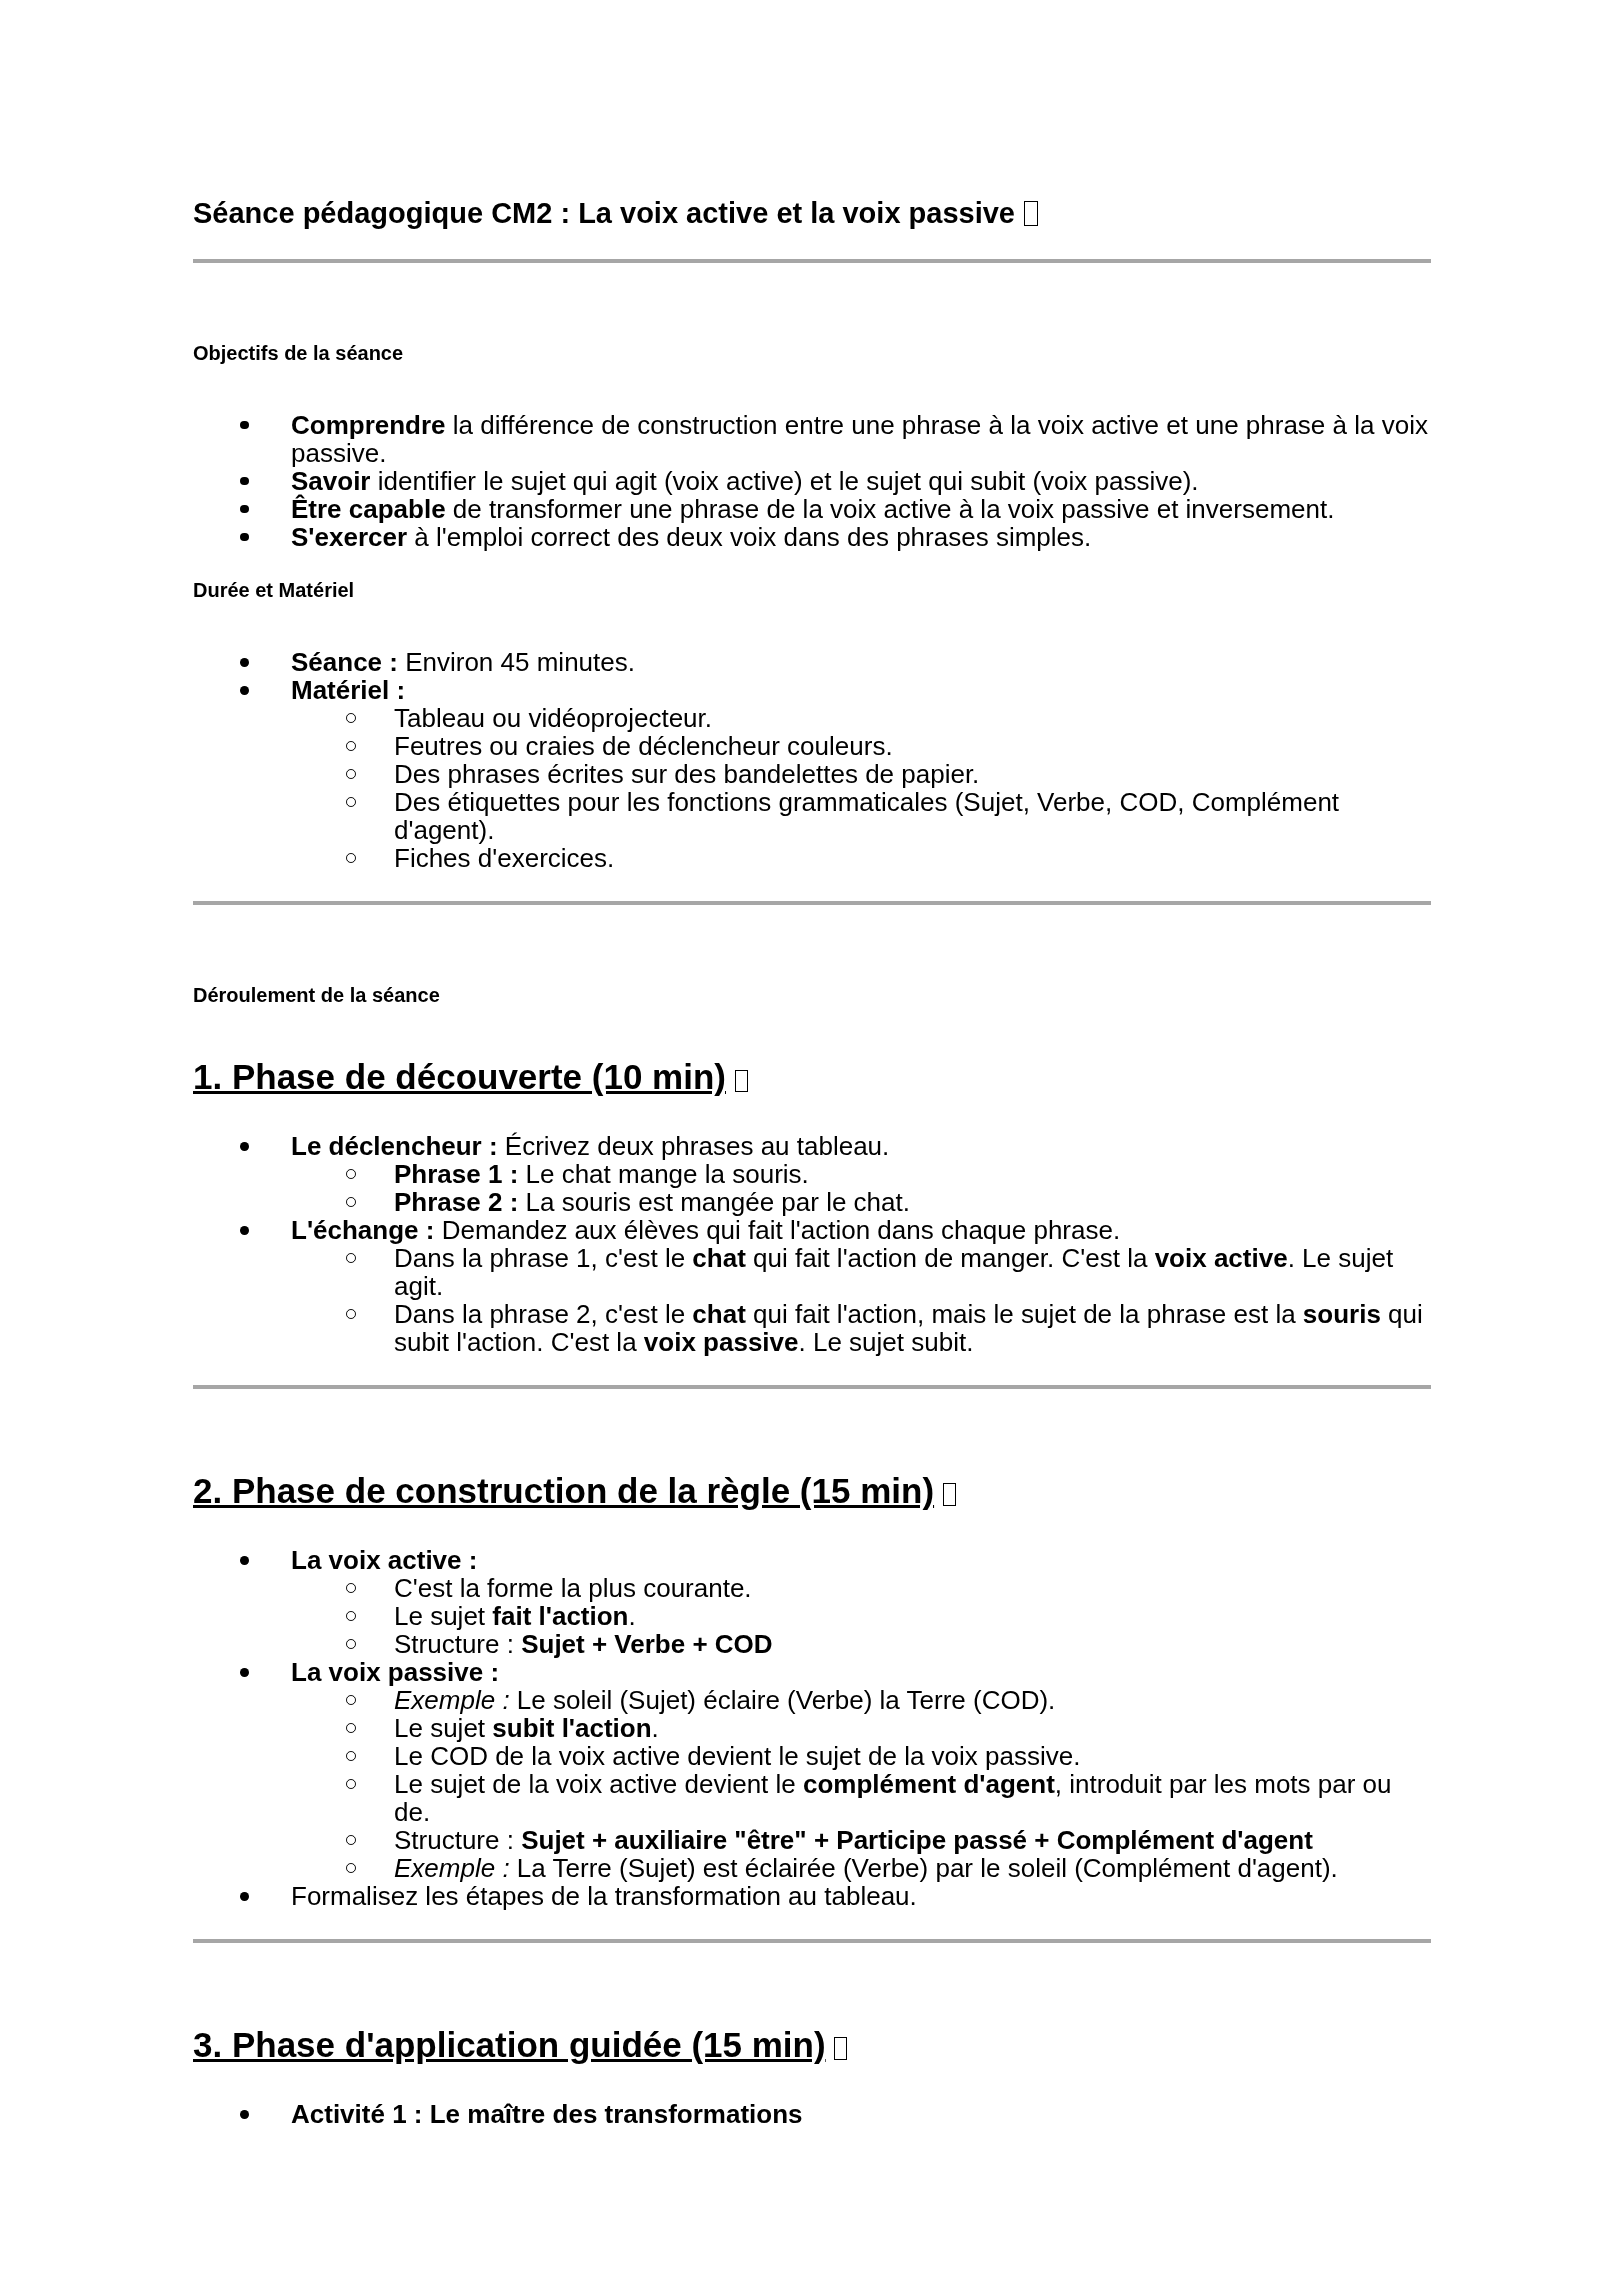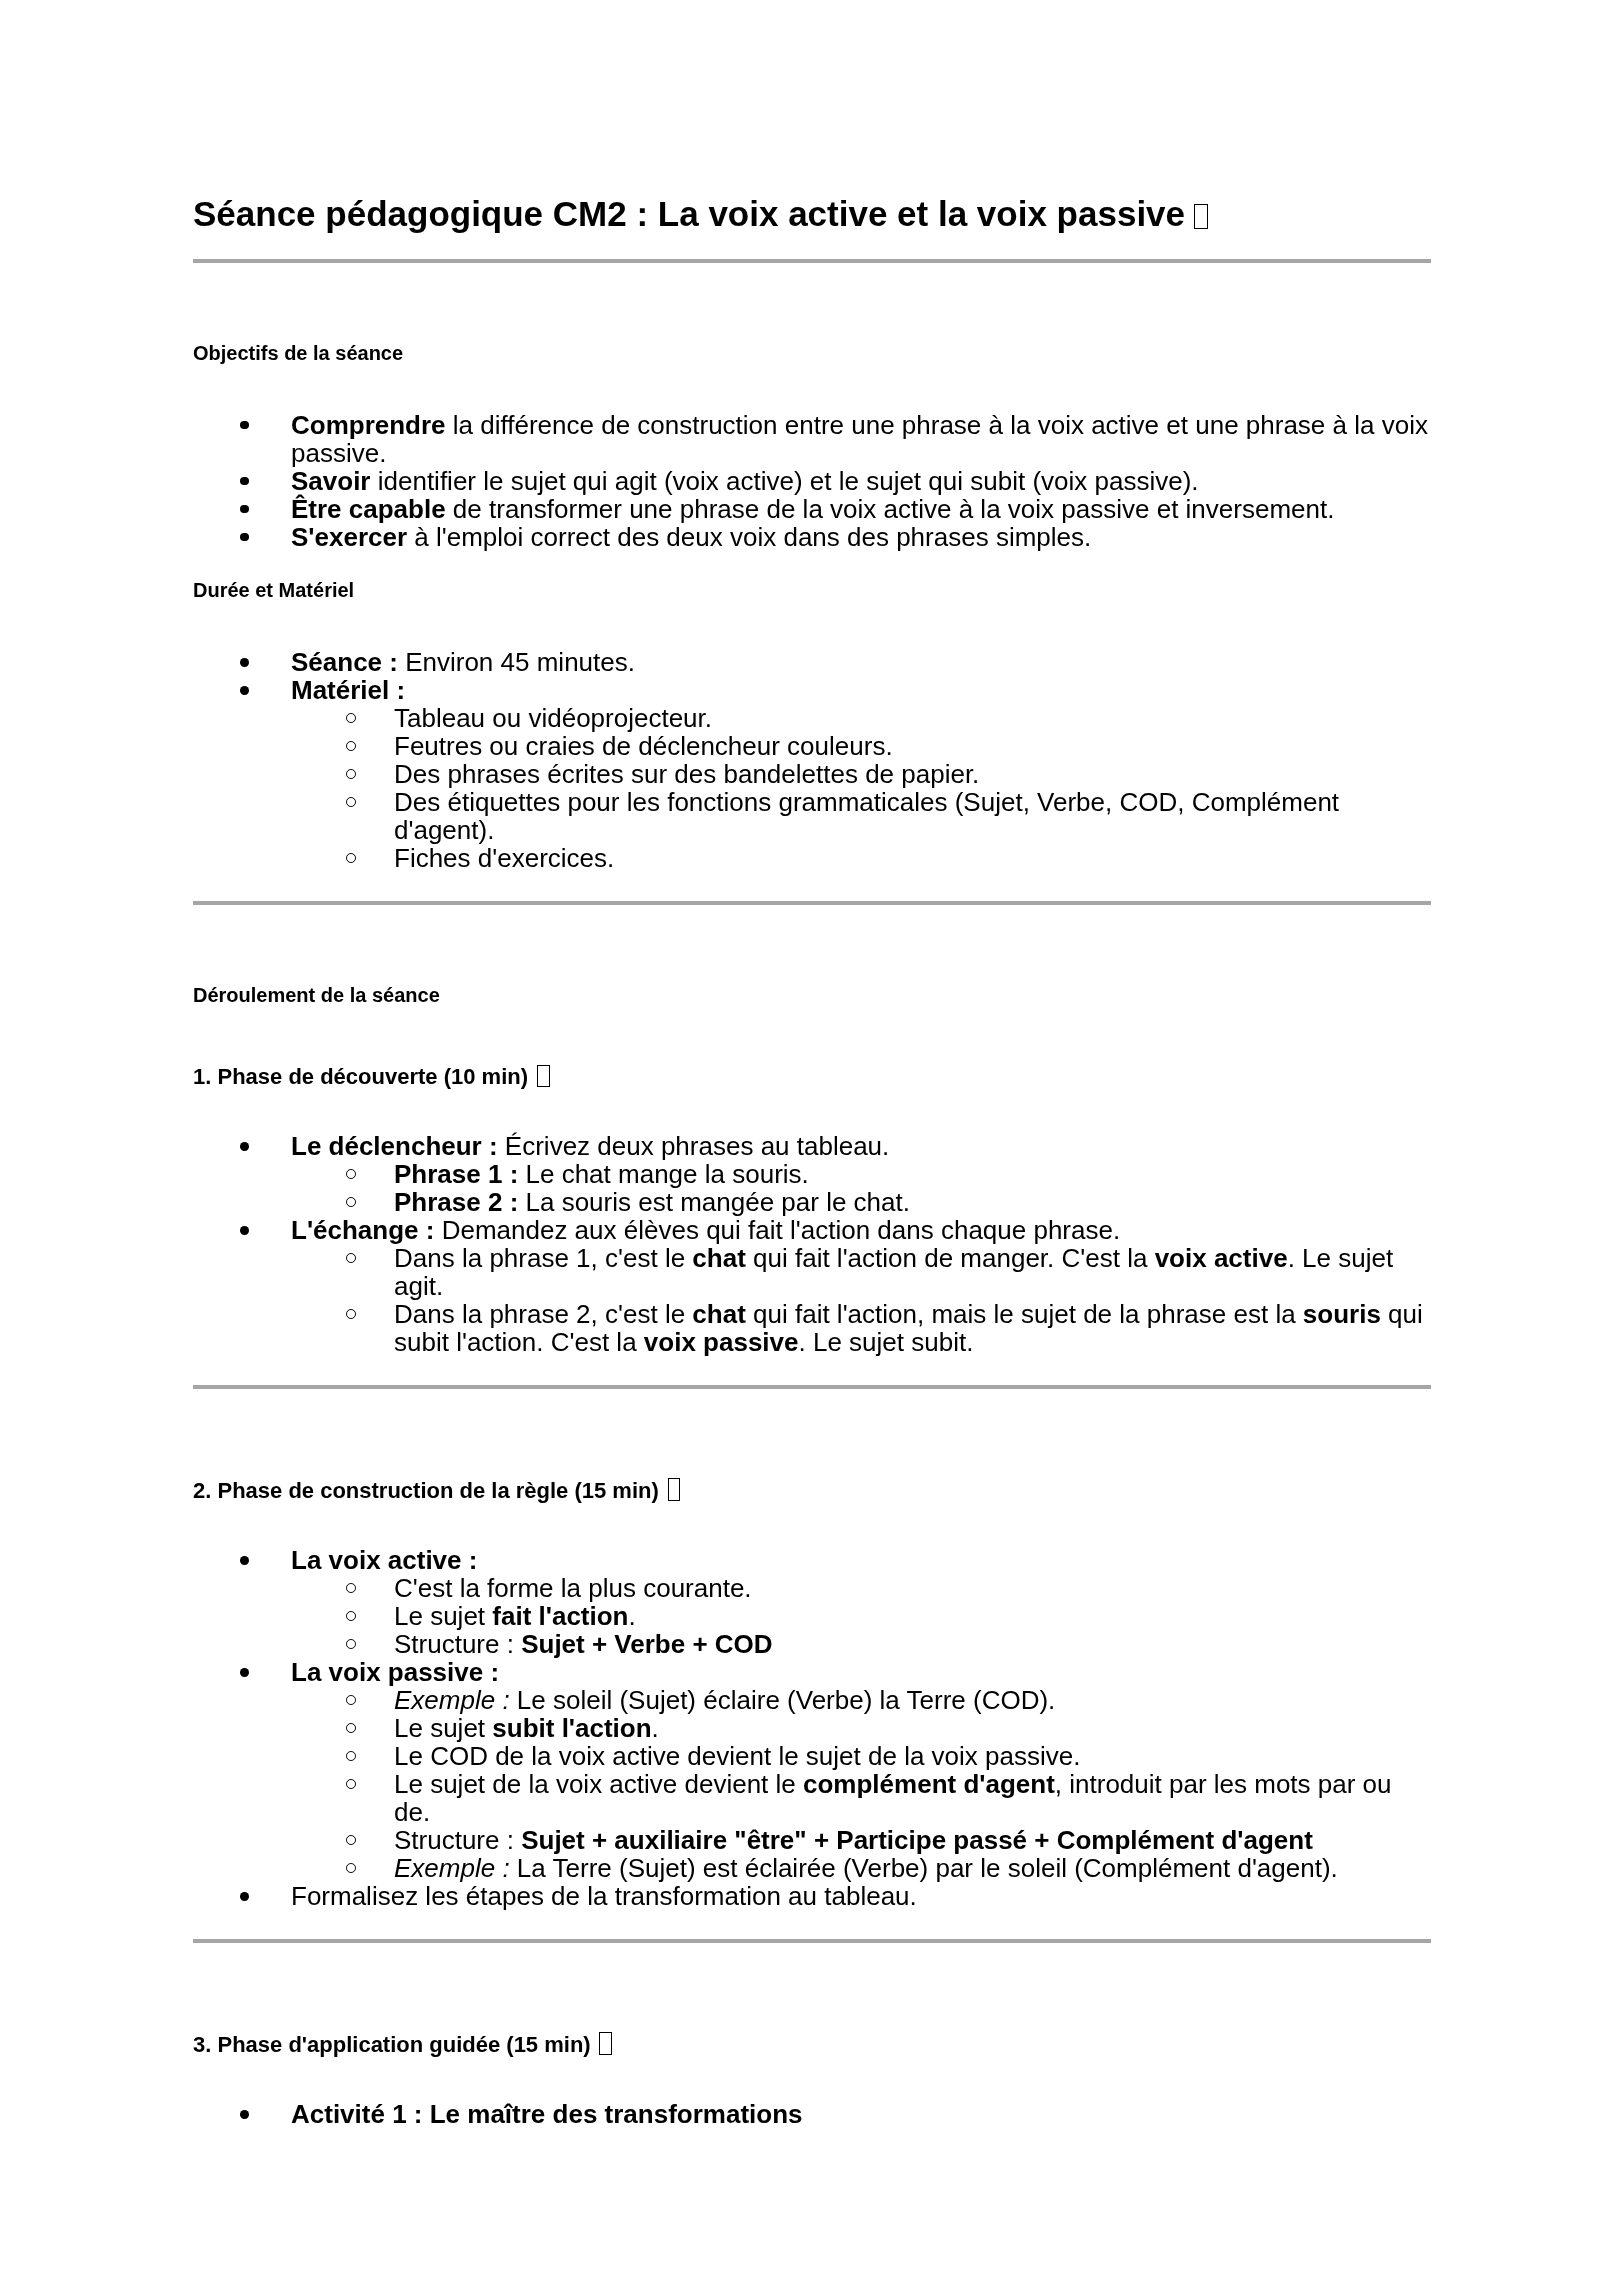--- a/index.html
+++ b/index.html
@@ -14,35 +14,36 @@
     -webkit-font-smoothing:antialiased;
   }
   .page{
     box-sizing:border-box;
     width:1621px;height:2293px;
     padding:197px 190px 39px 193px;
     background:#ffffff;
     overflow:hidden;
   }
   .doc-title{
-    font-size:35px;line-height:33px;font-weight:700;
+    font-size:29px;line-height:33px;font-weight:700;
     margin:0 0 26.5px 0;
   }
   .hr{
     height:3.9px;background:var(--divider-color);
     border:none;margin:29px 0 0 0;
   }
   .heading{
     font-size:20px;line-height:33px;font-weight:700;
     margin:23.5px 0 41px 0;
   }
   .hr + .heading{margin-top:74px;}
   .subheading{
-    font-size:22px;line-height:32px;font-weight:700;
+    font-size:35px;line-height:32px;font-weight:700;
     margin:49px 0 39px 0;
+    text-decoration:underline;
   }
   .hr + .subheading{margin-top:86px;}
   .blist{margin:0;padding:0;}
   .li{
     position:relative;
     font-size:26px;line-height:28px;
     margin:0;
   }
   .li.l1{padding-left:98px;}
   .li.l2{padding-left:201px;}

